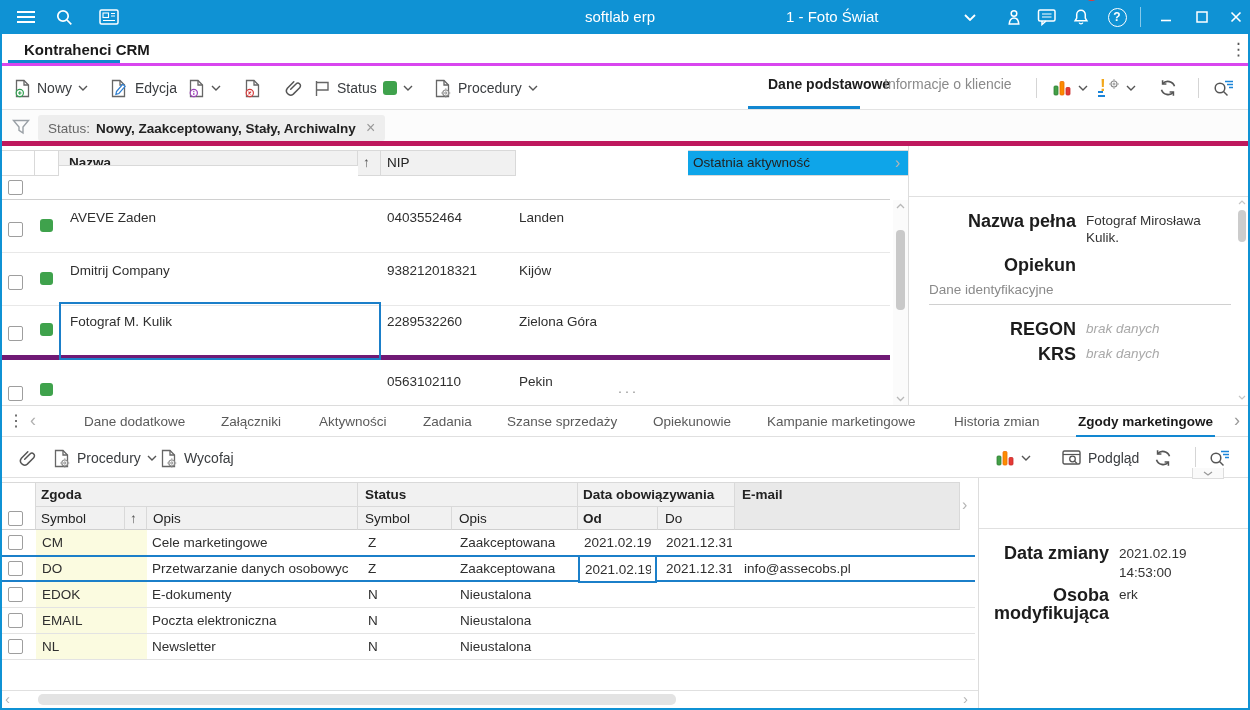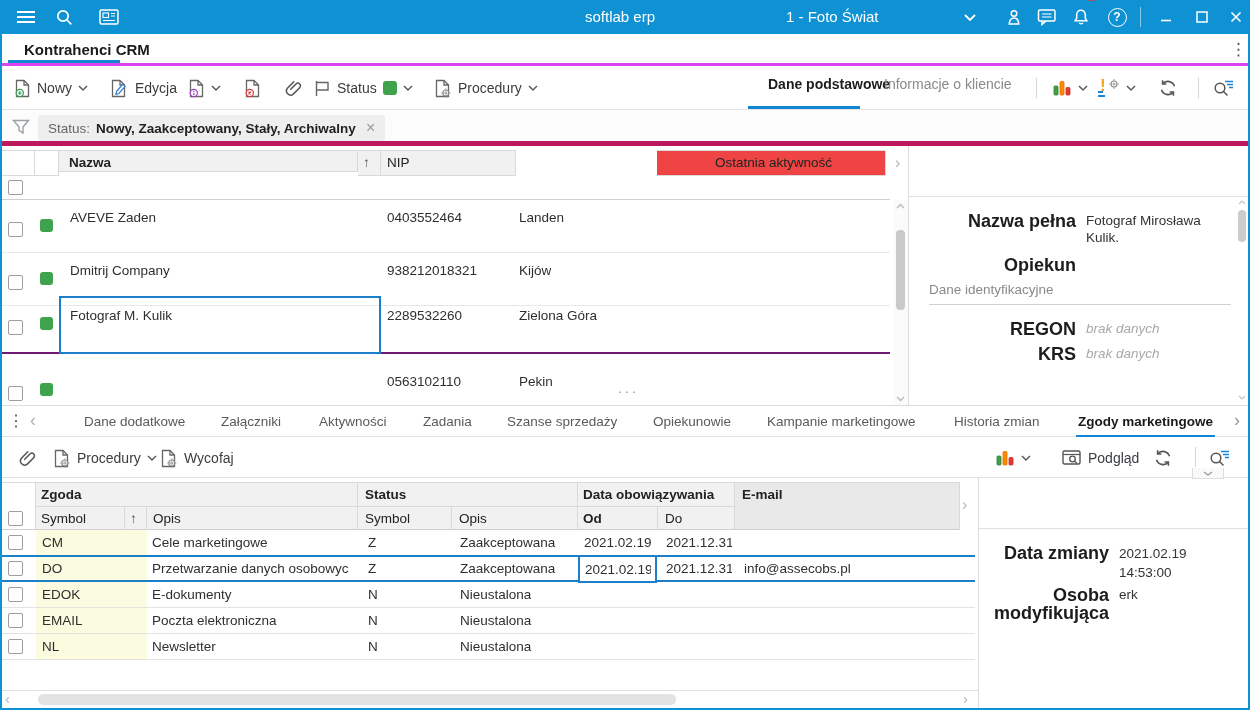--- a/index.html
+++ b/index.html
@@ -233,44 +233,44 @@
       <span style="color:#666;">Status:</span>
       <span style="color:#222;font-weight:bold;">Nowy, Zaakceptowany, Stały, Archiwalny</span>
       <span style="color:#999;font-size:16px;margin-left:4px;cursor:pointer;">×</span>
     </div>
   </div>
 
   <div class="abs" style="left:0;top:146px;width:908px;height:259px;background:#fff;">
 
     <div class="hc" style="left:0;top:4px;width:35px;height:26px;background:#fff;"></div>
     <div class="hc" style="left:35px;top:4px;width:24px;height:26px;background:#fff;"></div>
-    <div class="hc" style="left:59px;top:4px;width:299px;height:22px;font-weight:bold;">Nazwa</div>
+    <div class="hc" style="left:59px;top:4px;width:299px;height:16px;font-weight:bold;">Nazwa</div>
     <div class="hc" style="left:358px;top:4px;width:23px;height:26px;padding-left:5px;"><span class="glyph">↑</span></div>
     <div class="hc" style="left:381px;top:4px;width:135px;height:26px;padding-left:6px;">NIP</div>
-    <div class="hc" style="left:657px;top:4px;width:229px;height:26px;padding-left:5px;background:#ef4444;text-align:center;">Ostatnia aktywność</div>
+    <div class="hc" style="left:688px;top:4px;width:229px;height:26px;padding-left:5px;background:#0ea5e9;">Ostatnia aktywność</div>
     <div class="abs scrollchev" style="left:895px;top:8px;font-size:16px;cursor:pointer;">›</div>
 
     <div class="cb" style="left:8px;top:34px;"></div>
     <div class="hl" style="left:0;top:53px;width:890px;background:#d0d0d0;"></div>
 
     <div class="abs" style="left:0;top:54px;width:890px;height:53px;border-bottom:1px solid #e8e8e8;">
       <span class="cb" style="left:8px;top:22px;"></span>
       <span class="gsq" style="left:40px;top:19px;"></span>
       <span class="cell" style="left:70px;top:10px;width:280px;">AVEVE Zaden</span>
       <span class="cell" style="left:387px;top:10px;width:125px;">0403552464</span>
       <span class="cell" style="left:519px;top:10px;width:135px;">Landen</span>
     </div>
     <div class="abs" style="left:0;top:107px;width:890px;height:53px;border-bottom:1px solid #e8e8e8;">
       <span class="cb" style="left:8px;top:22px;"></span>
       <span class="gsq" style="left:40px;top:19px;"></span>
       <span class="cell" style="left:70px;top:10px;width:280px;">Dmitrij Company</span>
       <span class="cell" style="left:387px;top:10px;width:125px;">938212018321</span>
       <span class="cell" style="left:519px;top:10px;width:135px;">Kijów</span>
     </div>
-    <div class="abs" style="left:0;top:150px;width:890px;height:58px;border-bottom:2px solid #701a75;">
+    <div class="abs" style="left:0;top:156px;width:890px;height:58px;border-bottom:5px solid #701a75;">
       <span class="cb" style="left:8px;top:24px;"></span>
       <span class="gsq" style="left:40px;top:21px;"></span>
       <span class="cell" style="left:70px;top:12px;width:280px;">Fotograf M. Kulik</span>
       <span class="cell" style="left:387px;top:12px;width:125px;">2289532260</span>
       <span class="cell" style="left:519px;top:12px;width:135px;">Zielona Góra</span>
       <span class="abs" style="left:59px;top:0;width:322px;height:58px;border:2px solid #1b7fc9;pointer-events:none;"></span>
     </div>
     <div class="abs" style="left:0;top:218px;width:890px;height:41px;overflow:hidden;">
       <span class="cb" style="left:8px;top:22px;"></span>
       <span class="gsq" style="left:40px;top:19px;"></span>

